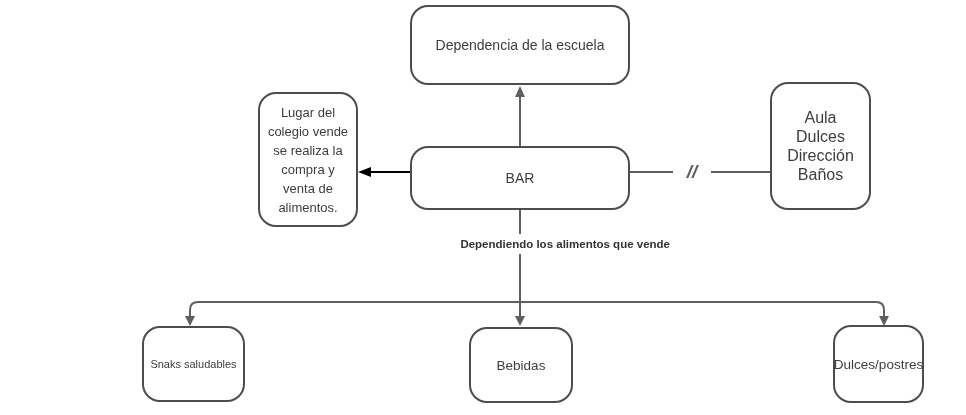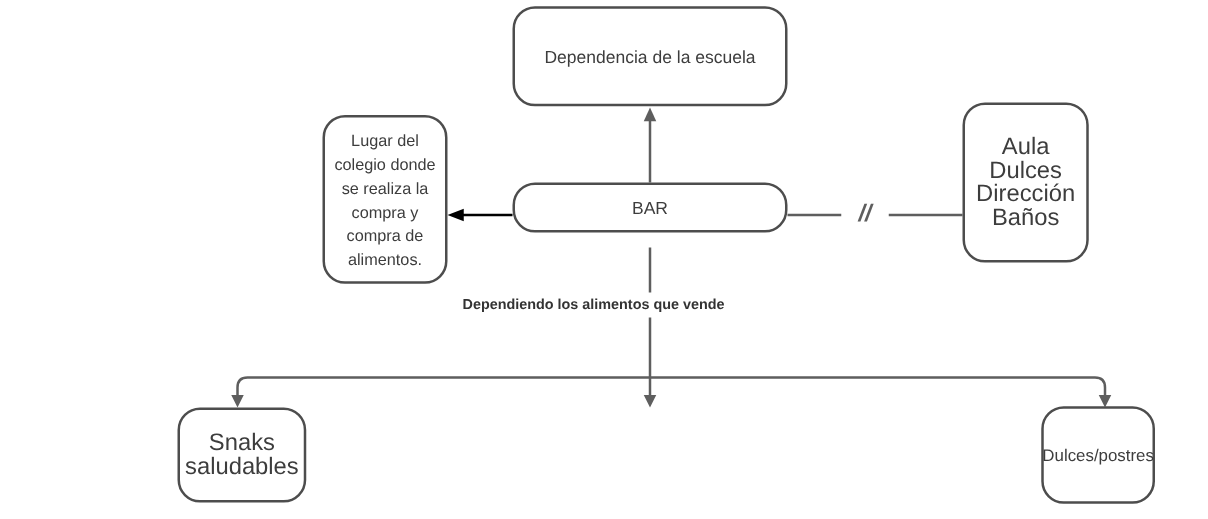--- a/index.html
+++ b/index.html
@@ -31,33 +31,33 @@
     display: flex;
     align-items: center;
     justify-content: center;
     text-align: center;
     color: #3d3d3d;
     font-size: 14px;
     line-height: 19px;
     padding: 4px;
   }
   .node-dependencia { left: 410px; top: 5px;  width: 220px; height: 80px; }
-  .node-bar         { left: 410px; top: 146px; width: 220px; height: 40px; }
+  .node-bar         { left: 410px; top: 146px; width: 220px; height: 64px; }
   .node-lugar       { left: 258px; top: 92px;  width: 100px; height: 135px; font-size: 13px; }
-  .node-aula        { left: 770px; top: 82px;  width: 101px; height: 128px; font-size: 19px; }
-  .node-snaks       { left: 142px; top: 326px; width: 103px; height: 76px;  font-size: 19px; }
+  .node-aula        { left: 770px; top: 82px;  width: 101px; height: 128px; font-size: 16px; }
+  .node-snaks       { left: 142px; top: 326px; width: 103px; height: 76px;  font-size: 11px; }
   .node-bebidas     { left: 469px; top: 327px; width: 104px; height: 76px;  font-size: 13.5px; }
   .node-dulces      { left: 833px; top: 325px; width: 91px; height: 78px;  font-size: 13.5px; }
   .multiline span { display: block; }
   .branch-label {
     position: absolute;
     left: 370px;
     top: 234px;
     width: 300px;
-    text-align: left;
+    text-align: right;
     background: #ffffff;
     color: #333333;
     font-size: 11.5px;
     font-weight: bold;
     line-height: 20px;
   }
   .break-label {
     position: absolute;
     left: 674px;
     top: 158px;
@@ -111,34 +111,37 @@
 
   <div class="node node-dependencia">
     <span>Dependencia de la escuela</span>
   </div>
 
   <div class="node node-bar">
     <span>BAR</span>
   </div>
 
   <div class="node node-lugar">
-    <span>Lugar del colegio donde se realiza la compra y compra de alimentos.</span>
+    <span>Lugar del colegio vende se realiza la compra y venta de alimentos.</span>
   </div>
 
   <div class="node node-aula multiline">
     <div>
       <span>Aula</span>
       <span>Dulces</span>
       <span>Dirección</span>
       <span>Baños</span>
     </div>
   </div>
 
   <div class="node node-snaks">
     <span>Snaks saludables</span>
   </div>
 
+  <div class="node node-bebidas">
+    <span>Bebidas</span>
+  </div>
 
   <div class="node node-dulces">
     <span>Dulces/postres</span>
   </div>
 
 </div>
 
 </body></html>

